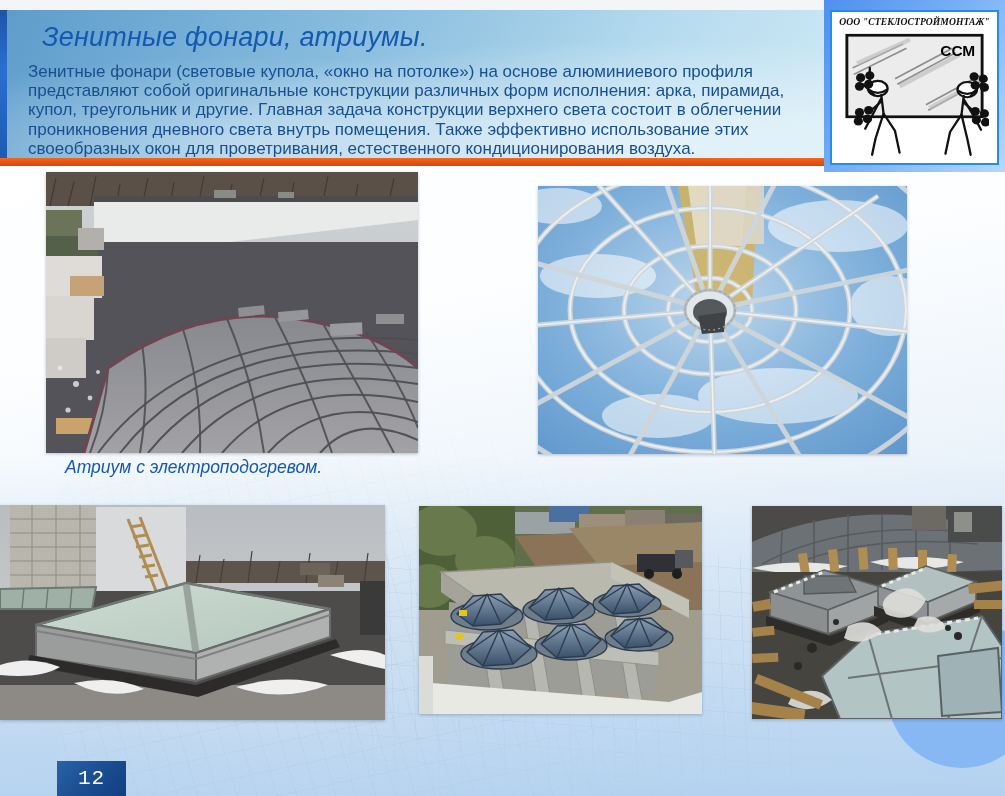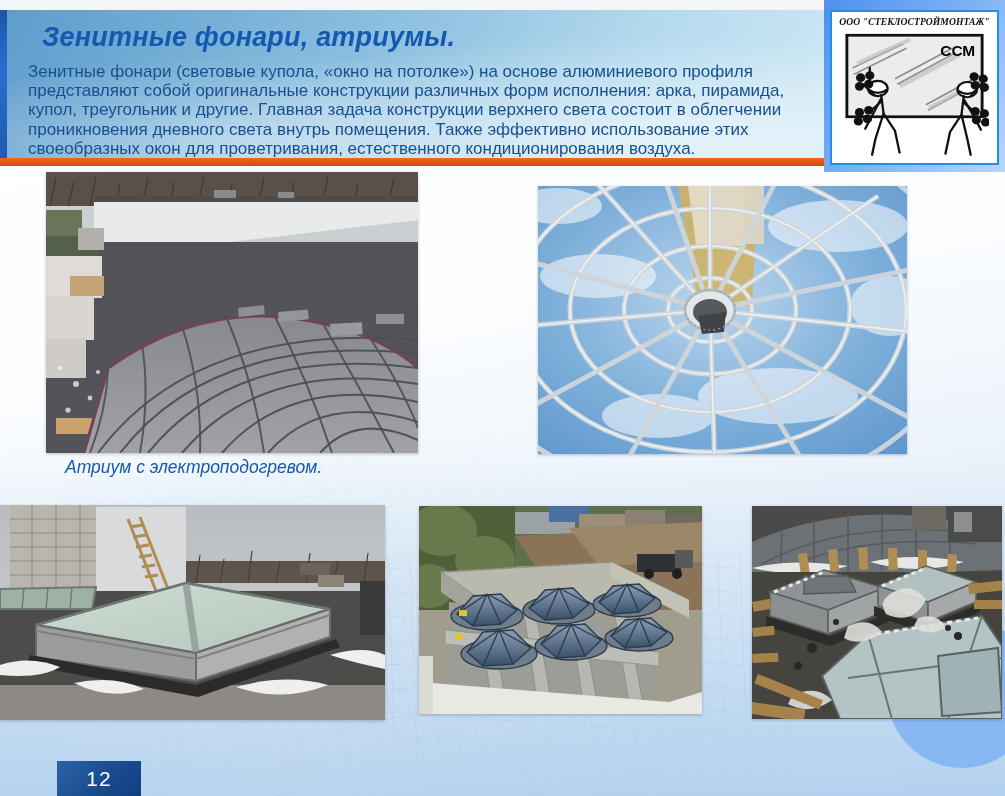--- a/index.html
+++ b/index.html
@@ -84,21 +84,21 @@
   .header-orange {
     position: absolute; left: 0; top: 158px;
     width: 824px; height: 8px;
     background: linear-gradient(180deg, #f2671d 0%, #e4540f 55%, #cf4a0c 100%);
   }
 
   .slide-title {
     position: absolute;
     left: 42px; top: 22px;
     font-size: 27px;
-    font-weight: bold;
+    font-weight: normal;
     font-style: italic;
     color: #1458b0;
     letter-spacing: .2px;
     white-space: nowrap;
   }
   .slide-body {
     position: absolute;
     left: 28px; top: 62px;
     width: 770px;
     font-size: 17px;
@@ -163,28 +163,29 @@
     font-style: italic;
     font-weight: normal;
     color: #1458b0;
     white-space: nowrap;
   }
 
   
   .pagenum {
     position: absolute;
     left: 57px; top: 761px;
-    width: 84px; height: 35px;
+    width: 69px; height: 35px;
     background: linear-gradient(135deg, #2a63a8 0%, #1d4f93 45%, #113f82 100%);
     color: #ffffff;
     font-size: 21px;
     display: flex;
     align-items: center;
     justify-content: center;
     letter-spacing: 1px;
+    font-family: Liberation Mono, monospace;
   }
 </style>
 </head>
 <body>
 
 <div id="slide">
 
   <div class="bg-base"></div>
   <div class="bg-blue-wash"></div>
   <div class="bg-tower"></div>

